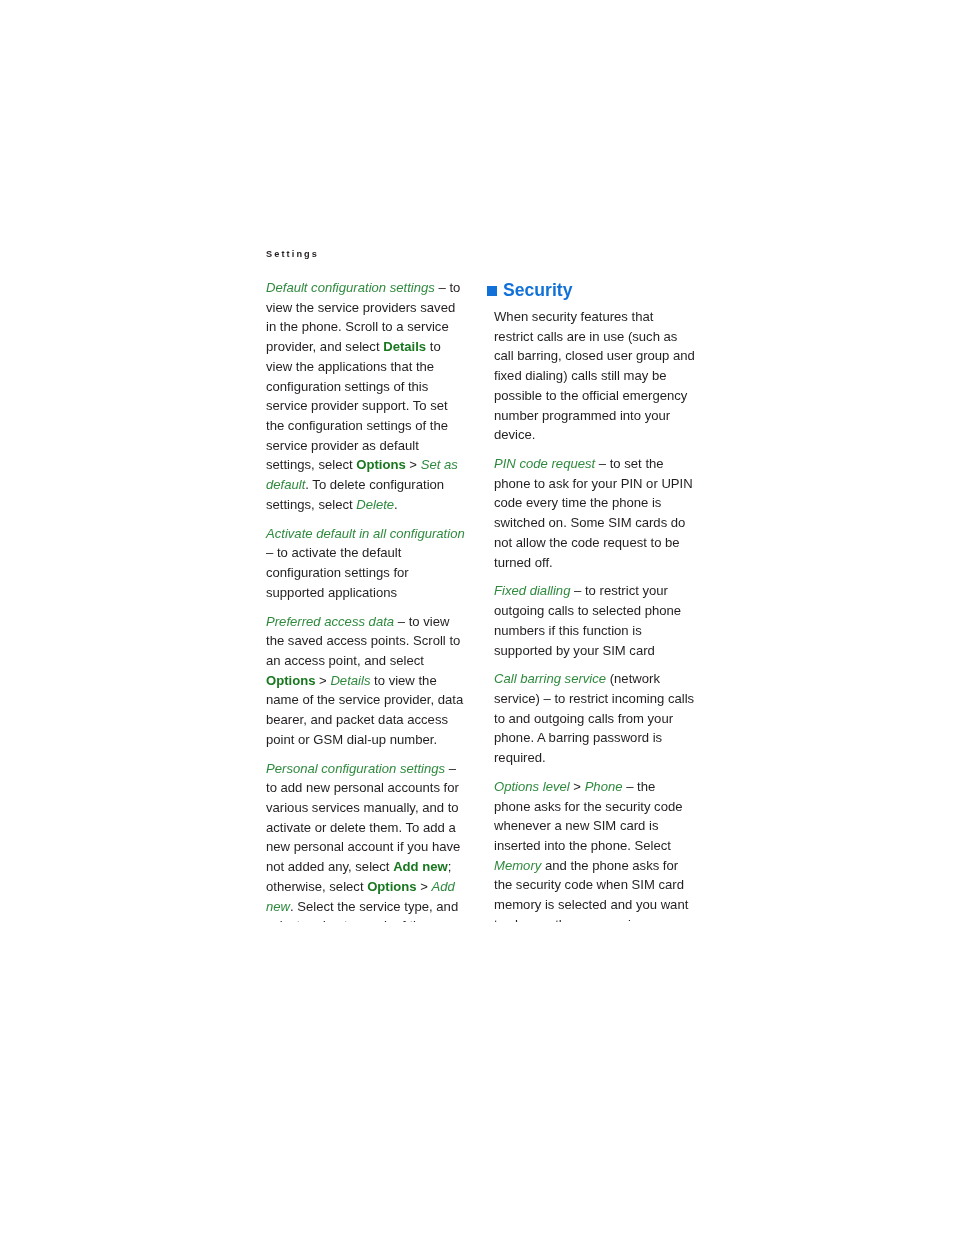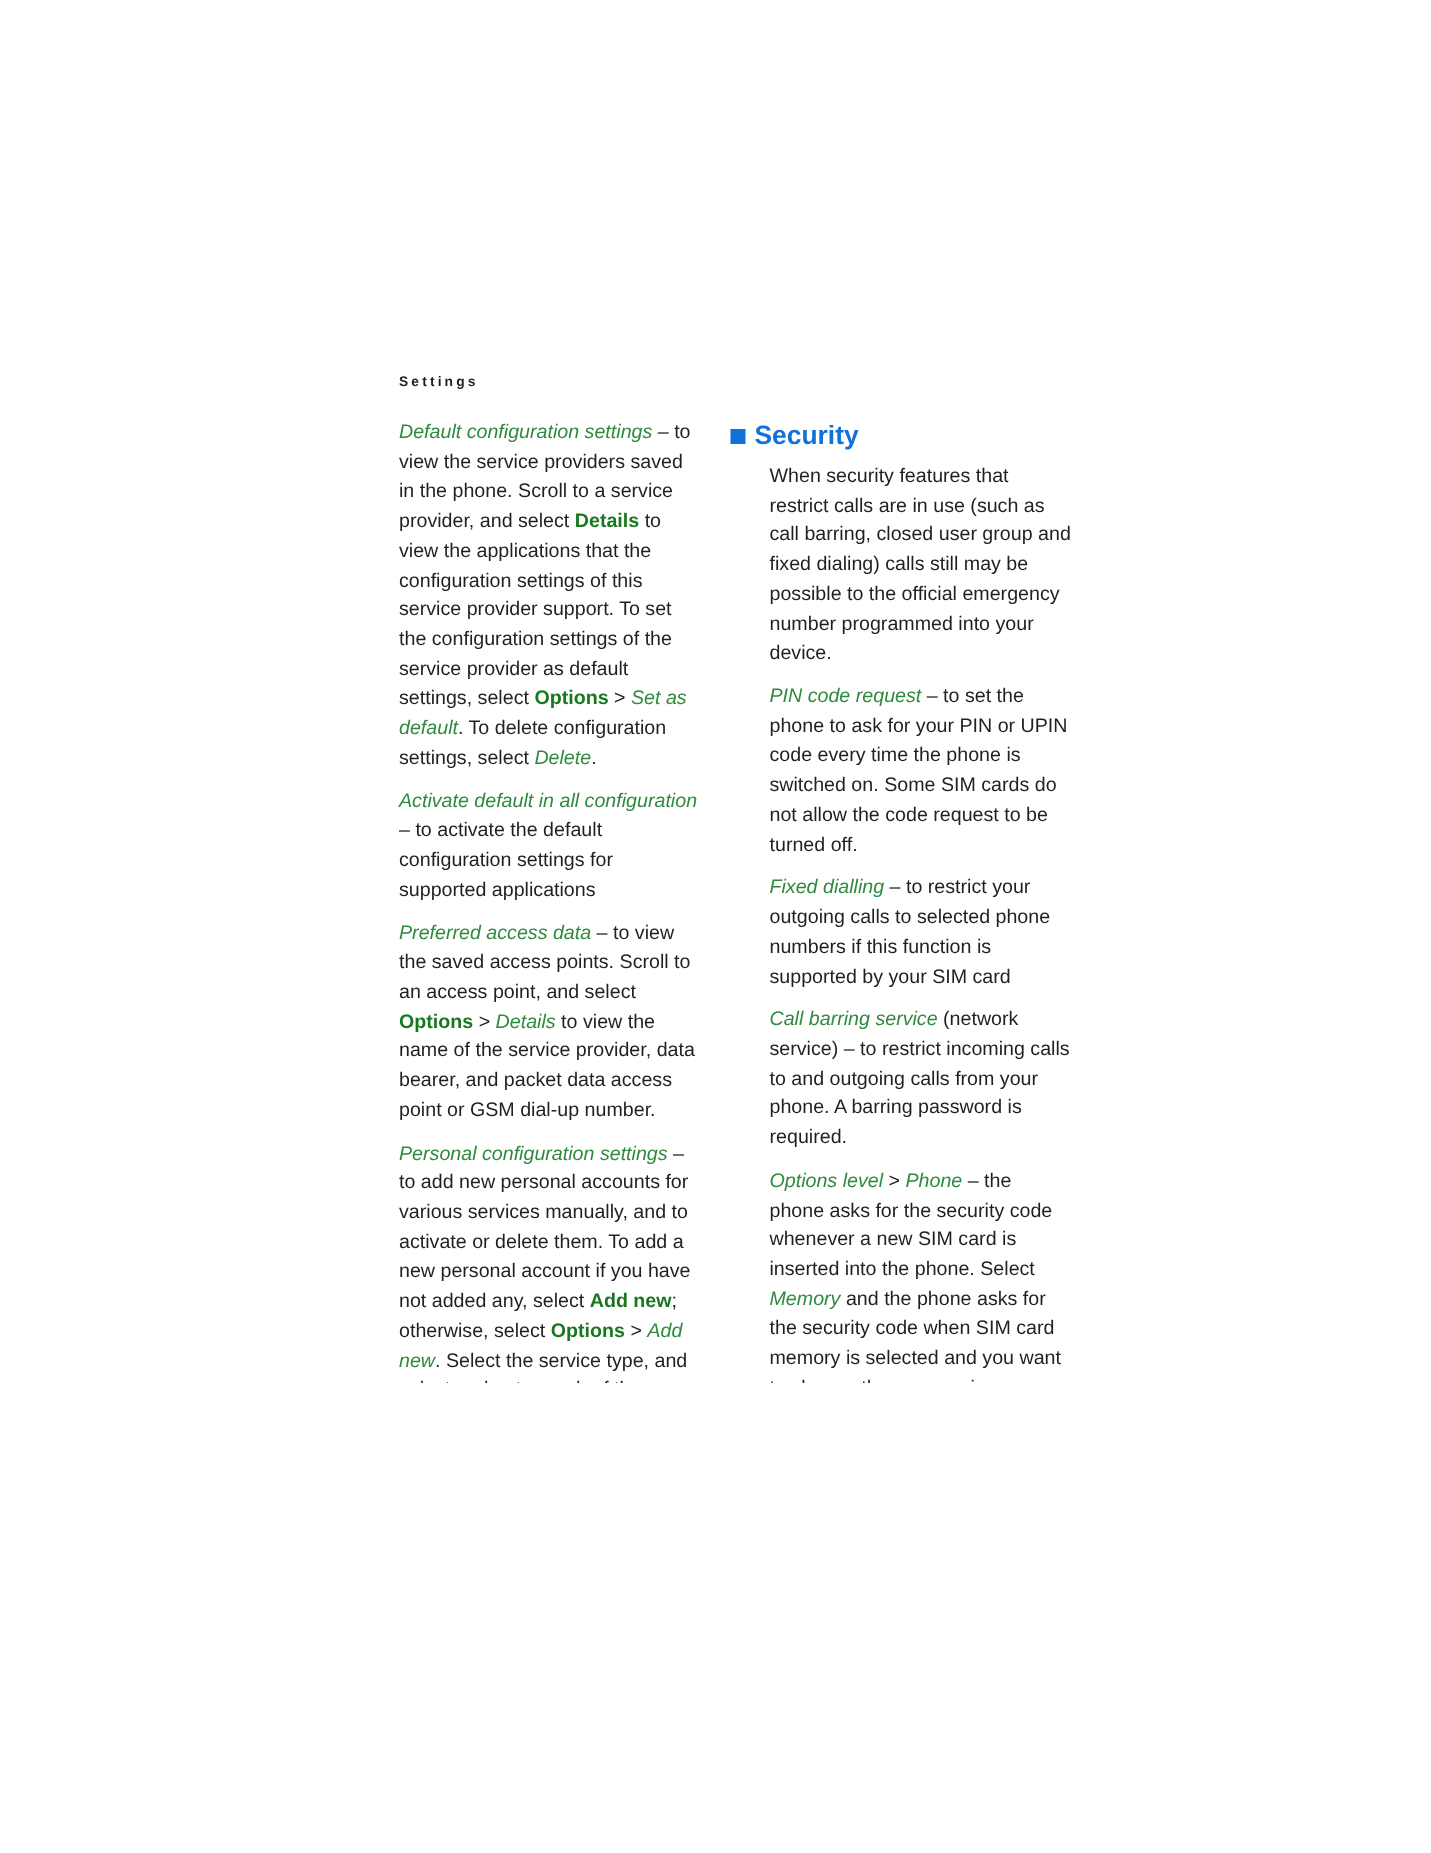--- a/index.html
+++ b/index.html
@@ -40,21 +40,21 @@
   .col {
     position: absolute;
     top: 278px;
     width: 200px;
     font-size: 13.1px;
     line-height: 19.72px;
     color: #231f20;
     text-align: left;
   }
   .col-left  { left: 266px; }
-  .col-right { left: 513px; width: 201px; }
+  .col-right { left: 494px; width: 201px; }
 
   .col p {
     margin: 0 0 9px 0;
     padding: 0;
   }
   .col p:last-child { margin-bottom: 0; }
 
   
   .ui {            
     color: #2f8a3e;

